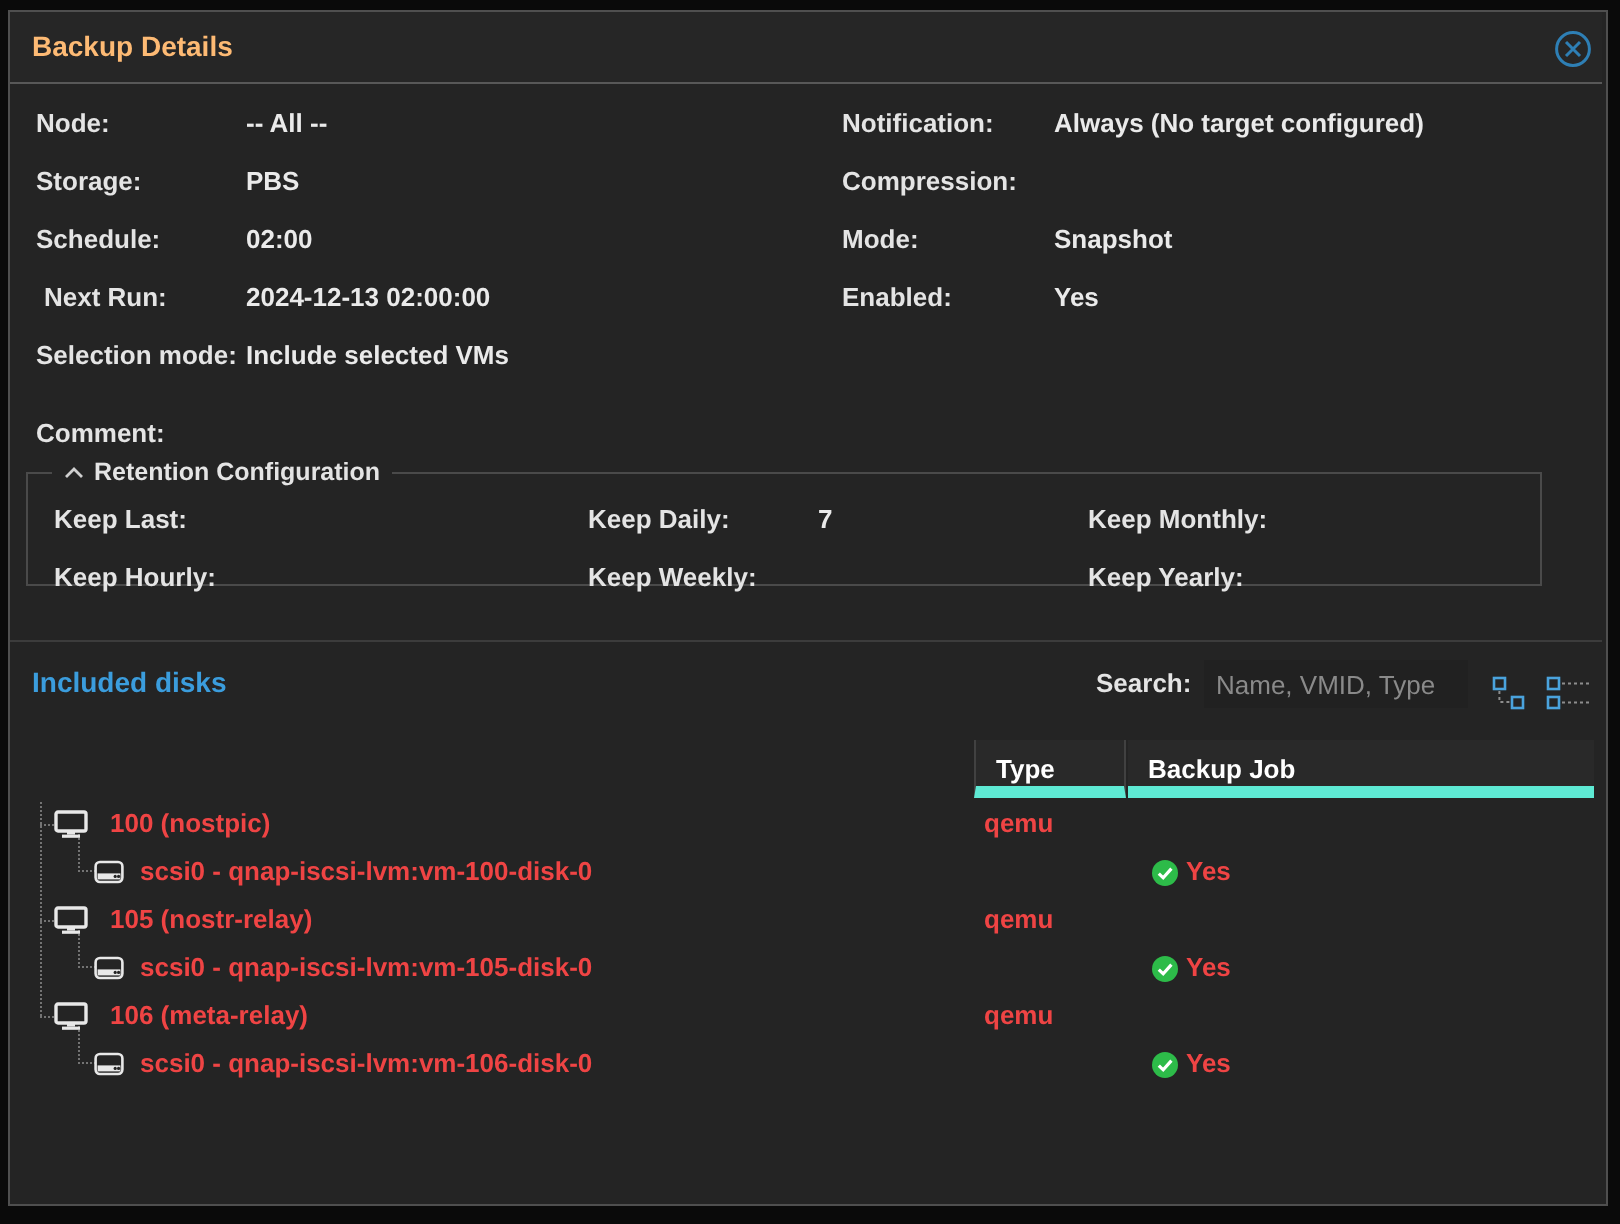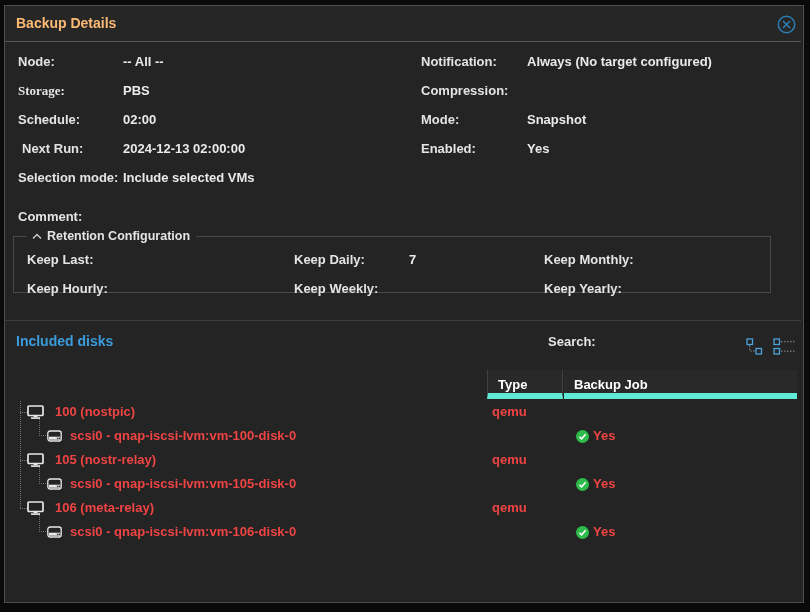--- a/index.html
+++ b/index.html
@@ -47,21 +47,21 @@
   <div class="abs close-btn">
     <svg width="19" height="19" viewBox="0 0 19 19">
       <circle cx="9.5" cy="9.5" r="8.2" fill="none" stroke="#2e7fb5" stroke-width="1.5"></circle>
       <path d="M6 6 L13 13 M13 6 L6 13" stroke="#2e7fb5" stroke-width="1.5"></path>
     </svg>
   </div>
   <div class="abs panel-topline"></div>
 
   <div class="abs lbl" style="left:18px;top:54px;">Node:</div>
   <div class="abs val" style="left:123px;top:54px;">-- All --</div>
-  <div class="abs lbl" style="left:18px;top:83px;font-family:Liberation Serif, serif;">Storage:</div>
+  <div class="abs lbl" style="left:18px;top:83px;">Storage:</div>
   <div class="abs val" style="left:123px;top:83px;">PBS</div>
   <div class="abs lbl" style="left:18px;top:112px;">Schedule:</div>
   <div class="abs val" style="left:123px;top:112px;">02:00</div>
   <div class="abs lbl" style="left:22px;top:141px;">Next Run:</div>
   <div class="abs val" style="left:123px;top:141px;">2024-12-13 02:00:00</div>
   <div class="abs lbl" style="left:18px;top:170px;">Selection mode:</div>
   <div class="abs val" style="left:123px;top:170px;">Include selected VMs</div>
 
   <div class="abs lbl" style="left:421px;top:54px;">Notification:</div>
   <div class="abs val" style="left:527px;top:54px;">Always (No target configured)</div>
@@ -95,20 +95,21 @@
     <div class="abs lbl" style="left:280px;top:38px;">Keep Weekly:</div>
     <div class="abs val" style="left:395px;top:38px;"></div>
     <div class="abs lbl" style="left:530px;top:38px;">Keep Yearly:</div>
     <div class="abs val" style="left:645px;top:38px;"></div>
   </fieldset>
 
   <div class="abs divider"></div>
 
   <div class="abs toolbar-title">Included disks</div>
   <div class="abs search-lbl">Search:</div>
+  <input class="abs search-input" type="text" placeholder="Name, VMID, Type" style="">
   <div class="abs tool-icon" style="left:746px;top:338px;">
     <svg width="20" height="17" viewBox="0 0 20 17">
       <rect x="1" y="1" width="5.5" height="5.5" fill="none" stroke="#4aa3dd" stroke-width="1.3"></rect>
       <path d="M3.7 7.5 L3.7 13 L9 13" fill="none" stroke="#8d8d8d" stroke-width="1" stroke-dasharray="1.5,1.5"></path>
       <rect x="10" y="10.5" width="5.5" height="5.5" fill="none" stroke="#4aa3dd" stroke-width="1.3"></rect>
     </svg>
   </div>
   <div class="abs tool-icon" style="left:773px;top:338px;">
     <svg width="24" height="17" viewBox="0 0 24 17">
       <rect x="1" y="1" width="5.5" height="5.5" fill="none" stroke="#4aa3dd" stroke-width="1.3"></rect>

